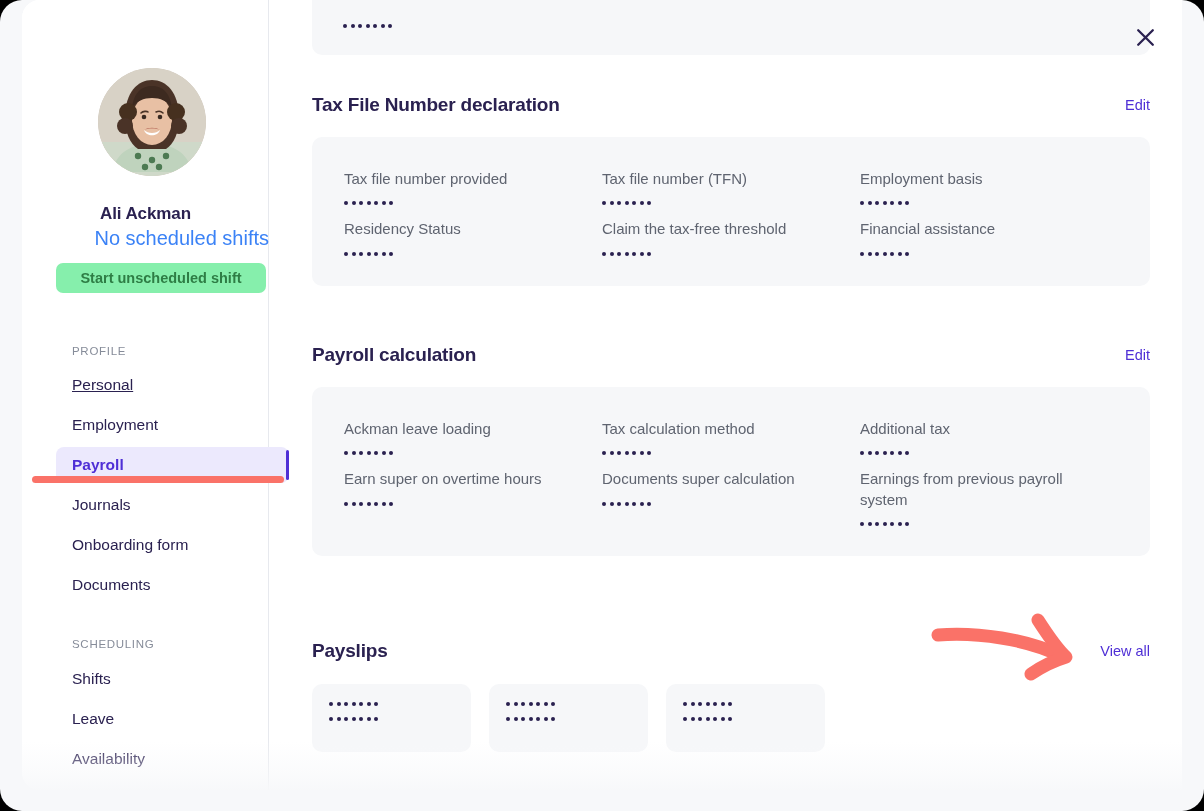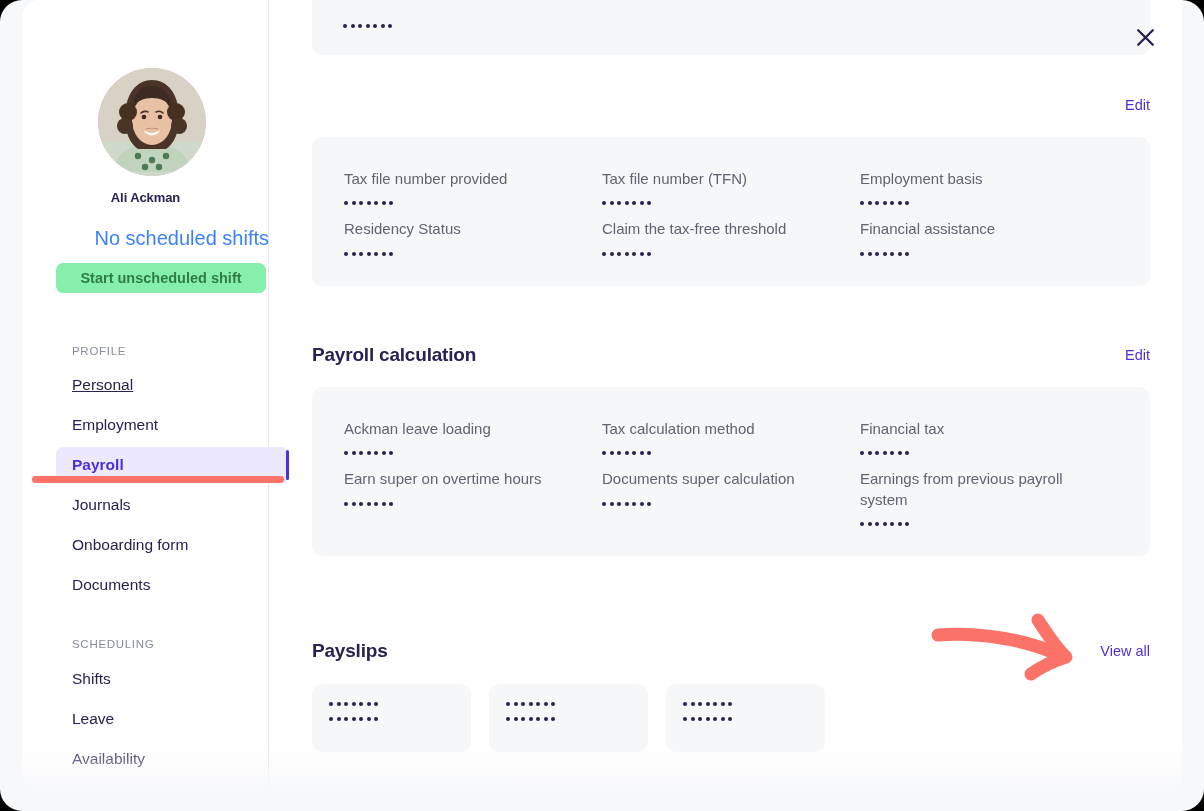--- a/index.html
+++ b/index.html
@@ -65,24 +65,24 @@
     width: 108px;
     height: 108px;
     border-radius: 50%;
     overflow: hidden;
     background: #cfc7bb;
   }
   .avatar svg { display: block; width: 108px; height: 108px; }
 
   .user-name {
     position: absolute;
-    left: 0; top: 190px;
+    left: 0; top: 204px;
     width: 247px;
     text-align: center;
-    font-size: 13px;
+    font-size: 17px;
     font-weight: bold;
     color: #2a2150;
     letter-spacing: -0.1px;
   }
 
   .user-status {
     position: absolute;
     left: 0; top: 227px;
     width: 247px;
     text-align: right;
@@ -392,20 +392,21 @@
           <i></i>
           <i></i>
           <i></i>
           <i></i>
           <i></i>
       </div>
     </div>
 
     <section class="section section-tfn">
       <div class="section-head">
+        <h2 class="section-title">Tax File Number declaration</h2>
         <a class="section-action">Edit</a>
       </div>
       <div class="card">
         <div class="field-grid">
           <div>
             <div class="field-label">Tax file number provided</div>
             <div class="dots">
                 <i></i>
                 <i></i>
                 <i></i>
@@ -504,21 +505,21 @@
                 <i></i>
                 <i></i>
                 <i></i>
                 <i></i>
                 <i></i>
                 <i></i>
                 <i></i>
               </div>
           </div>
           <div>
-            <div class="field-label">Financial tax</div>
+            <div class="field-label">Additional tax</div>
             <div class="dots">
                 <i></i>
                 <i></i>
                 <i></i>
                 <i></i>
                 <i></i>
                 <i></i>
                 <i></i>
               </div>
           </div>

